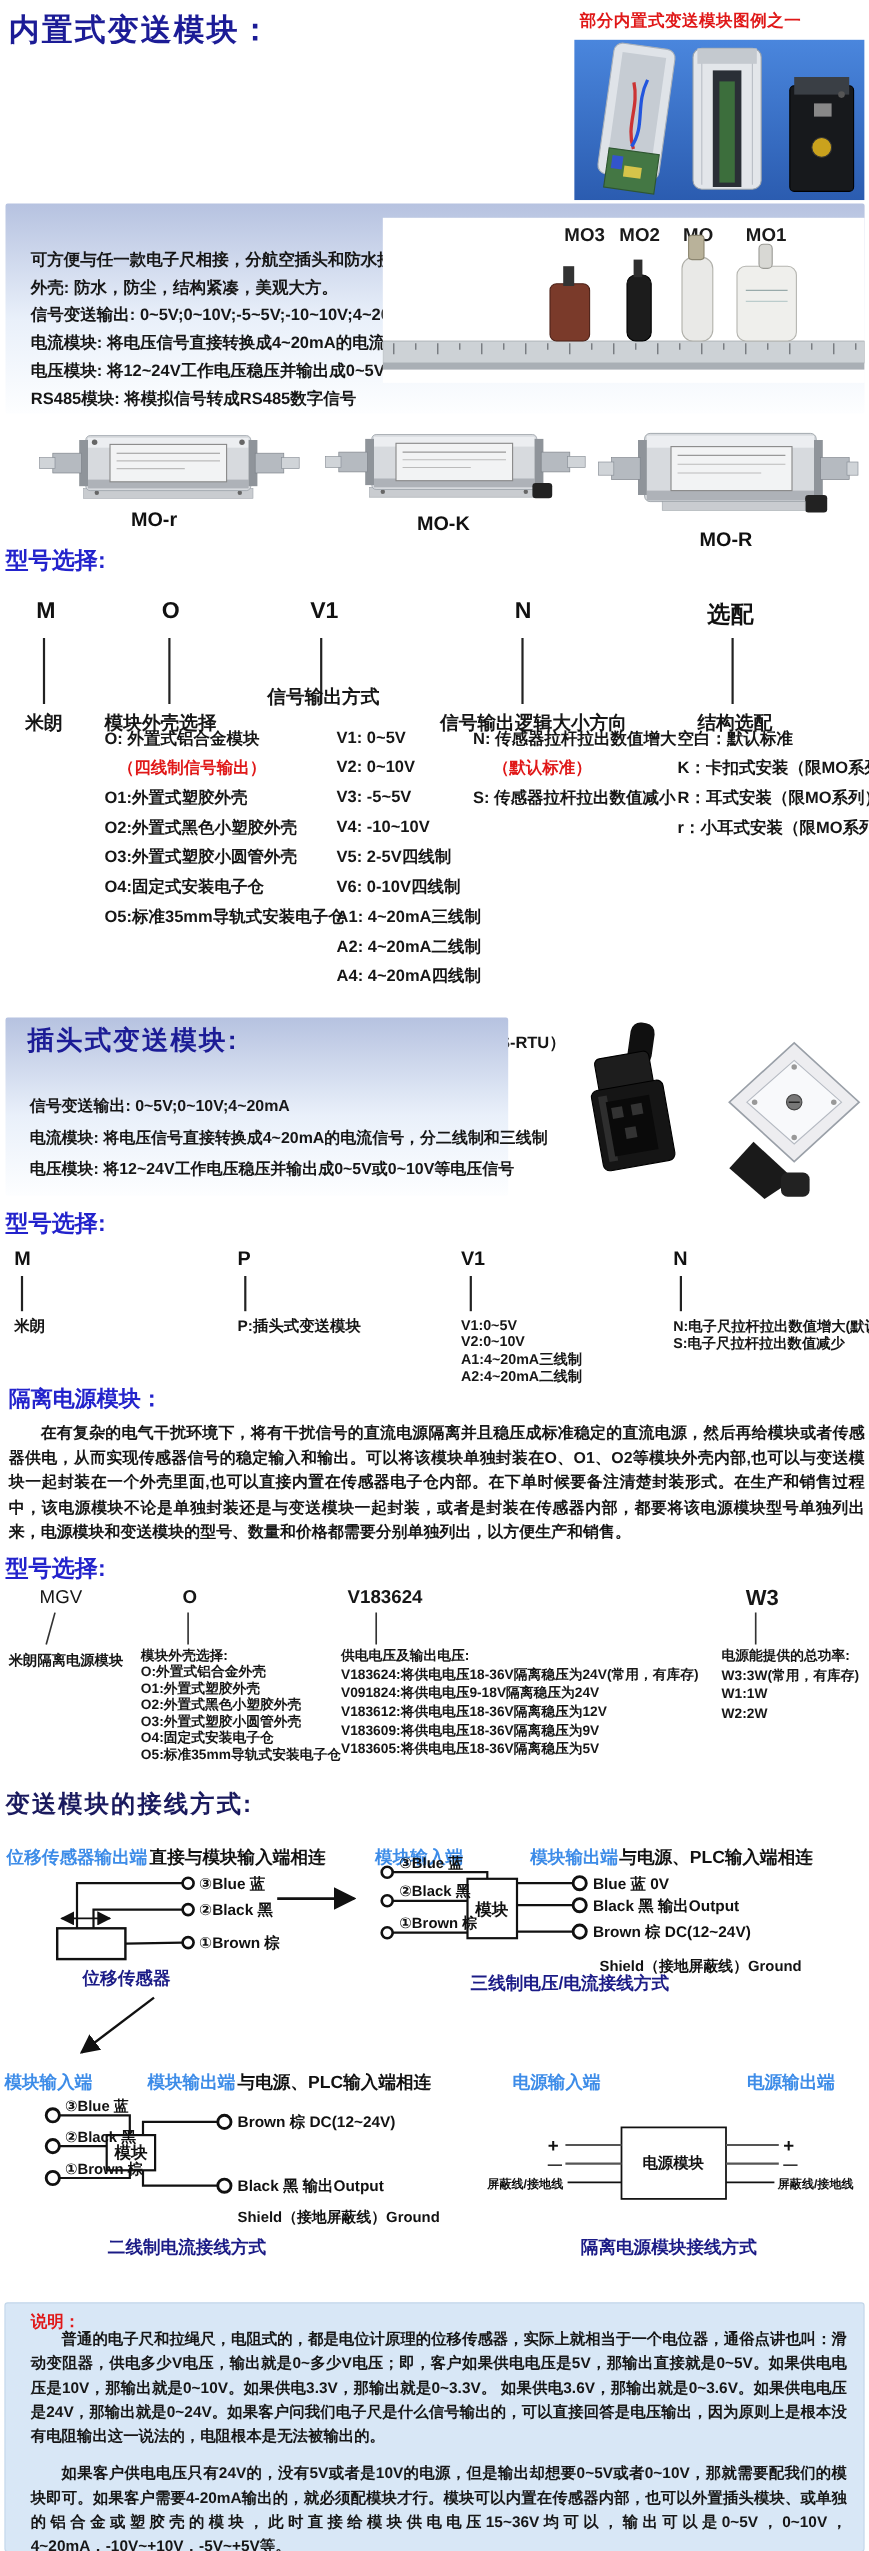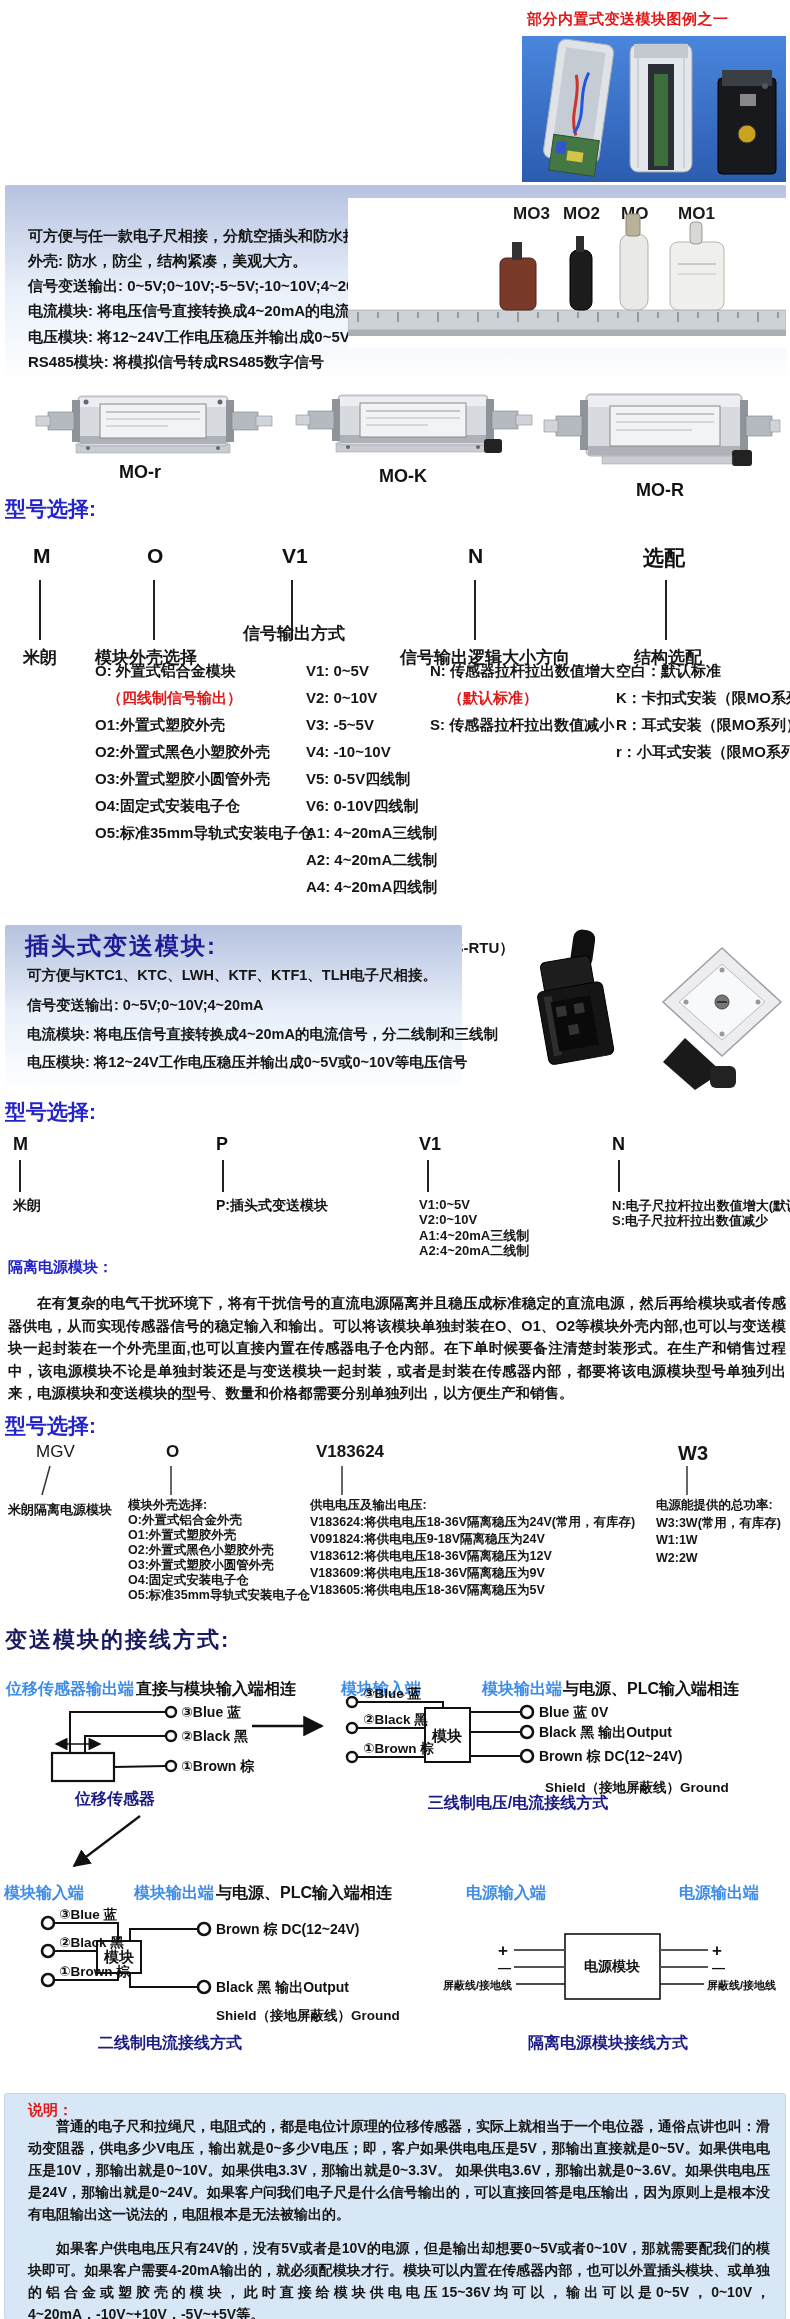--- a/index.html
+++ b/index.html
@@ -22,20 +22,21 @@
   .plabel{font-size:18px;color:#111;text-align:center;}
   .railLabel{font-size:17px;font-weight:600;color:#1a1a1a;}
   .notesbox{position:absolute;background:#d8e7f6;border:1px solid #c2d6ea;border-radius:3px;}
   svg text{font-family:"Liberation Sans","DejaVu Sans",sans-serif;font-weight:bold;}
 </style>
 </head>
 <body>
 
 <div class="page">
 
+  <div class="t h-big" style="left:8px;top:8px;">内置式变送模块：</div>
   <div class="t red" style="left:527px;top:10px;font-size:15px;letter-spacing:0.5px;">部分内置式变送模块图例之一</div>
 
   <svg style="position:absolute;left:522px;top:36px;" width="264" height="146" viewBox="0 0 264 146">
     <defs>
       <linearGradient id="bgblue" x1="0" y1="0" x2="0" y2="1">
         <stop offset="0" stop-color="#4a86dd"></stop>
           <stop offset="1" stop-color="#2b5cb0"></stop>
       </linearGradient>
     </defs>
     <rect x="0" y="0" width="264" height="146" fill="url(#bgblue)"></rect>
@@ -209,39 +210,38 @@
   <span class="t li" style="left:95px;top:716px;">O1:外置式塑胶外壳</span>
   <span class="t li" style="left:95px;top:743px;">O2:外置式黑色小塑胶外壳</span>
   <span class="t li" style="left:95px;top:770px;">O3:外置式塑胶小圆管外壳</span>
   <span class="t li" style="left:95px;top:797px;">O4:固定式安装电子仓</span>
   <span class="t li" style="left:95px;top:824px;">O5:标准35mm导轨式安装电子仓</span>
 
   <span class="t li" style="left:306px;top:662px;">V1: 0~5V</span>
   <span class="t li" style="left:306px;top:689px;">V2: 0~10V</span>
   <span class="t li" style="left:306px;top:716px;">V3: -5~5V</span>
   <span class="t li" style="left:306px;top:743px;">V4: -10~10V</span>
-  <span class="t li" style="left:306px;top:770px;">V5: 0-5V四线制</span>
+  <span class="t li" style="left:306px;top:770px;">V5: 2-5V四线制</span>
   <span class="t li" style="left:306px;top:797px;">V6: 0-10V四线制</span>
   <span class="t li" style="left:306px;top:824px;">A1: 4~20mA三线制</span>
   <span class="t li" style="left:306px;top:851px;">A2: 4~20mA二线制</span>
   <span class="t li" style="left:306px;top:878px;">A4: 4~20mA四线制</span>
   <span class="t li" style="left:306px;top:905px;margin-top:34px;">RS: RS485（MODBUS-RTU）</span>
 
   <span class="t li" style="left:430px;top:662px;">N: 传感器拉杆拉出数值增大</span>
   <span class="t li red" style="left:448px;top:689px;">（默认标准）</span>
   <span class="t li" style="left:430px;top:716px;">S: 传感器拉杆拉出数值减小</span>
 
   <span class="t li" style="left:616px;top:662px;">空白：默认标准</span>
   <span class="t li" style="left:616px;top:689px;">K：卡扣式安装（限MO系列）</span>
   <span class="t li" style="left:616px;top:716px;">R：耳式安装（限MO系列）</span>
   <span class="t li" style="left:616px;top:743px;">r：小耳式安装（限MO系列）</span>
 
   <div class="bluebox" style="left:5px;top:925px;width:457px;height:162px;"></div>
   <div class="t h-mid" style="left:25px;top:930px;">插头式变送模块:</div>
-  <div class="t" style="left:27px;top:966px;font-size:14.5px;">可方便与KTC1、KTC、LWH、KTF、KTF1、TLH电子尺相接。</div>
   <div class="t" style="left:27px;top:996px;font-size:14.5px;">信号变送输出: 0~5V;0~10V;4~20mA</div>
   <div class="t" style="left:27px;top:1025px;font-size:14.5px;">电流模块: 将电压信号直接转换成4~20mA的电流信号，分二线制和三线制</div>
   <div class="t" style="left:27px;top:1053px;font-size:14.5px;">电压模块: 将12~24V工作电压稳压并输出成0~5V或0~10V等电压信号</div>
 
   <svg style="position:absolute;left:518px;top:928px;" width="115" height="160" viewBox="0 0 115 160">
     <g transform="rotate(-10 57 80)">
       <rect x="64" y="4" width="22" height="38" rx="9" fill="#101010" transform="rotate(18 75 23)"></rect>
       <rect x="30" y="30" width="50" height="36" rx="5" fill="#1d1d1d" stroke="#000"></rect>
       <rect x="22" y="58" width="66" height="74" rx="6" fill="#151515" stroke="#000"></rect>
       <rect x="28" y="64" width="8" height="60" fill="#2e2e2e"></rect>
@@ -275,21 +275,21 @@
   <div class="vline" style="left:618px;top:1160px;height:32px;"></div>
   <span class="t li2" style="left:13px;top:1197px;font-size:14px;">米朗</span>
   <span class="t li2" style="left:216px;top:1197px;font-size:14px;">P:插头式变送模块</span>
   <span class="t li2" style="left:419px;top:1197px;">V1:0~5V</span>
   <span class="t li2" style="left:419px;top:1212px;">V2:0~10V</span>
   <span class="t li2" style="left:419px;top:1227px;">A1:4~20mA三线制</span>
   <span class="t li2" style="left:419px;top:1242px;">A2:4~20mA二线制</span>
   <span class="t li2" style="left:612px;top:1197px;">N:电子尺拉杆拉出数值增大(默认标准)</span>
   <span class="t li2" style="left:612px;top:1212px;">S:电子尺拉杆拉出数值减少</span>
 
-  <div class="t" style="left:8px;top:1258px;font-size:15px;color:#2323cc;">隔离电源模块：</div>
+  <div class="t" style="left:8px;top:1258px;font-size:20px;color:#2323cc;">隔离电源模块：</div>
   <div class="para" style="left:8px;top:1292px;width:778px;font-size:14.5px;line-height:22.5px;text-indent:2em;">在有复杂的电气干扰环境下，将有干扰信号的直流电源隔离并且稳压成标准稳定的直流电源，然后再给模块或者传感器供电，从而实现传感器信号的稳定输入和输出。可以将该模块单独封装在O、O1、O2等模块外壳内部,也可以与变送模块一起封装在一个外壳里面,也可以直接内置在传感器电子仓内部。在下单时候要备注清楚封装形式。在生产和销售过程中，该电源模块不论是单独封装还是与变送模块一起封装，或者是封装在传感器内部，都要将该电源模块型号单独列出来，电源模块和变送模块的型号、数量和价格都需要分别单独列出，以方便生产和销售。</div>
 
   <div class="t h-blue" style="left:5px;top:1412px;">型号选择:</div>
   <span class="t" style="left:36px;top:1442px;font-size:17px;font-weight:400;">MGV</span>
   <span class="t" style="left:166px;top:1442px;font-size:17px;font-weight:600;">O</span>
   <span class="t" style="left:316px;top:1442px;font-size:17px;font-weight:600;">V183624</span>
   <span class="t" style="left:678px;top:1442px;font-size:20px;font-weight:600;">W3</span>
   <svg style="position:absolute;left:0px;top:1462px;" width="790" height="36" viewBox="0 0 790 36">
     <line x1="50" y1="4" x2="42" y2="33" stroke="#333" stroke-width="1.5"></line>
     <line x1="171" y1="4" x2="171" y2="33" stroke="#333" stroke-width="1.5"></line>

